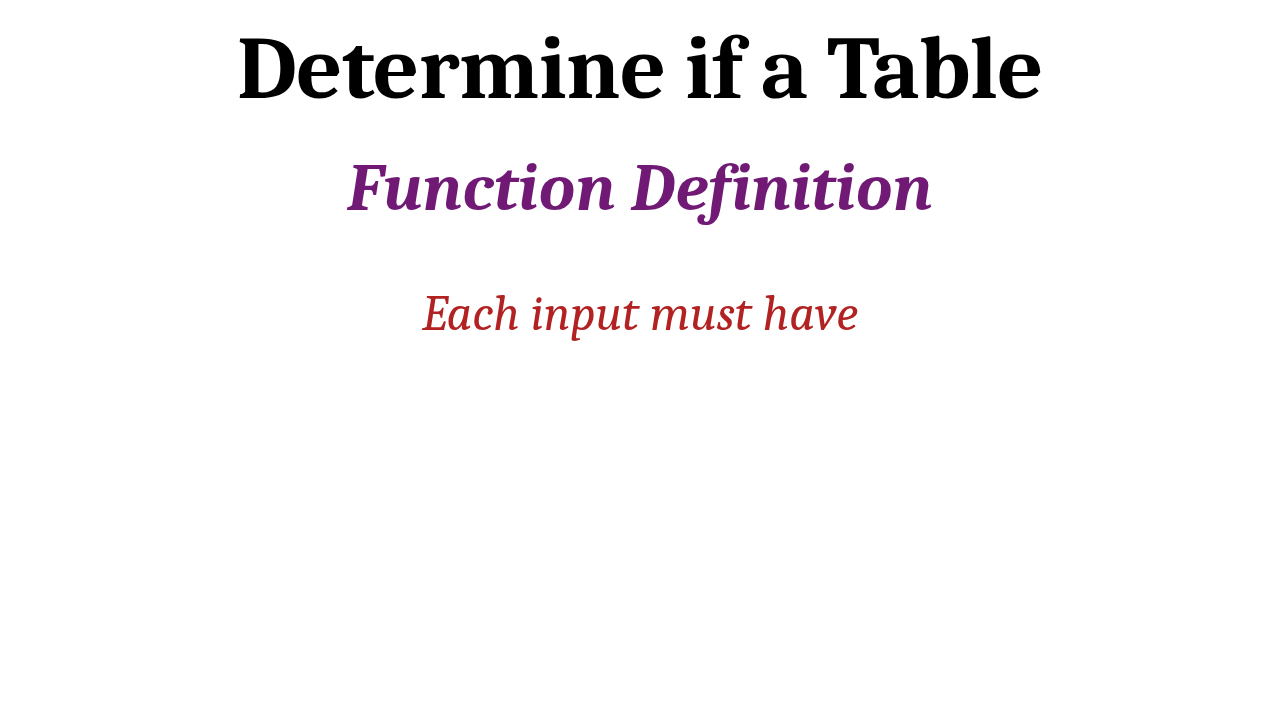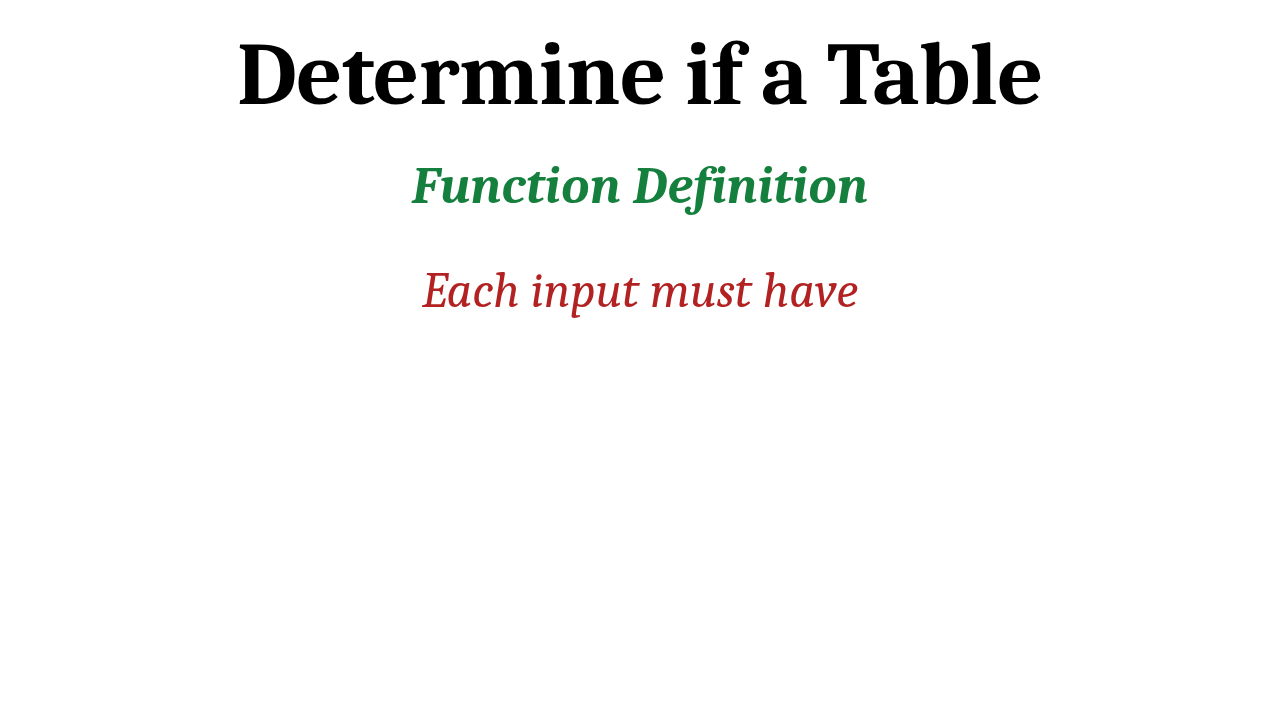--- a/index.html
+++ b/index.html
@@ -10,48 +10,48 @@
     background: #ffffff;
     font-family: Cambria, "Times New Roman", Georgia, serif;
     overflow: hidden;
   }
   .slide {
     width: 1280px;
     height: 720px;
     display: flex;
     flex-direction: column;
     align-items: center;
-    padding-top: 22px;
+    padding-top: 16px;
     box-sizing: border-box;
   }
   .title {
     color: #000000;
     font-weight: 700;
     font-size: 90px;
     line-height: 1.18;
     text-align: center;
     letter-spacing: -0.5px;
   }
   .subtitle {
-    color: #15803d;
+    color: #701a75;
     font-style: italic;
     font-weight: 700;
-    font-size: 52px;
+    font-size: 67px;
     text-align: right;
     margin-top: 28px;
     letter-spacing: 0.5px;
   }
   .body {
     color: #b22222;
     font-style: italic;
     font-weight: 400;
     font-size: 50px;
     line-height: 1.25;
     text-align: center;
-    margin-top: 44px;
+    margin-top: 56px;
   }
 </style>
 </head>
 <body>
 
 <div class="slide">
   <div class="title">
     <span>Determine if a Table</span><br>
   </div>
   <div class="subtitle">Function Definition</div>

